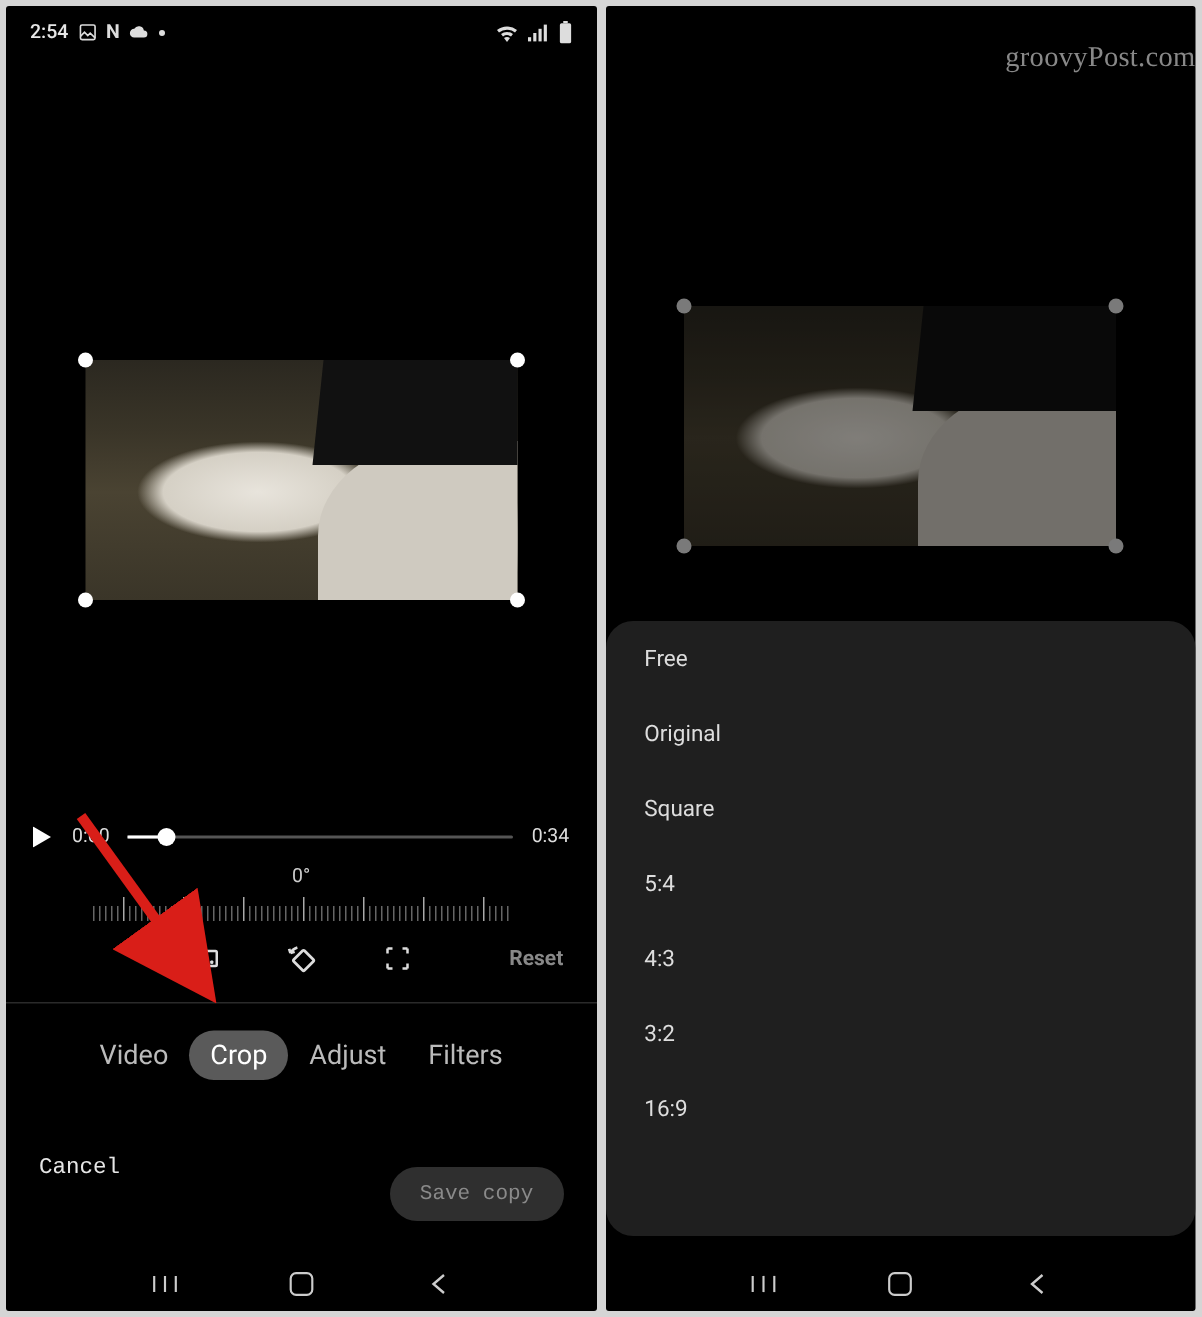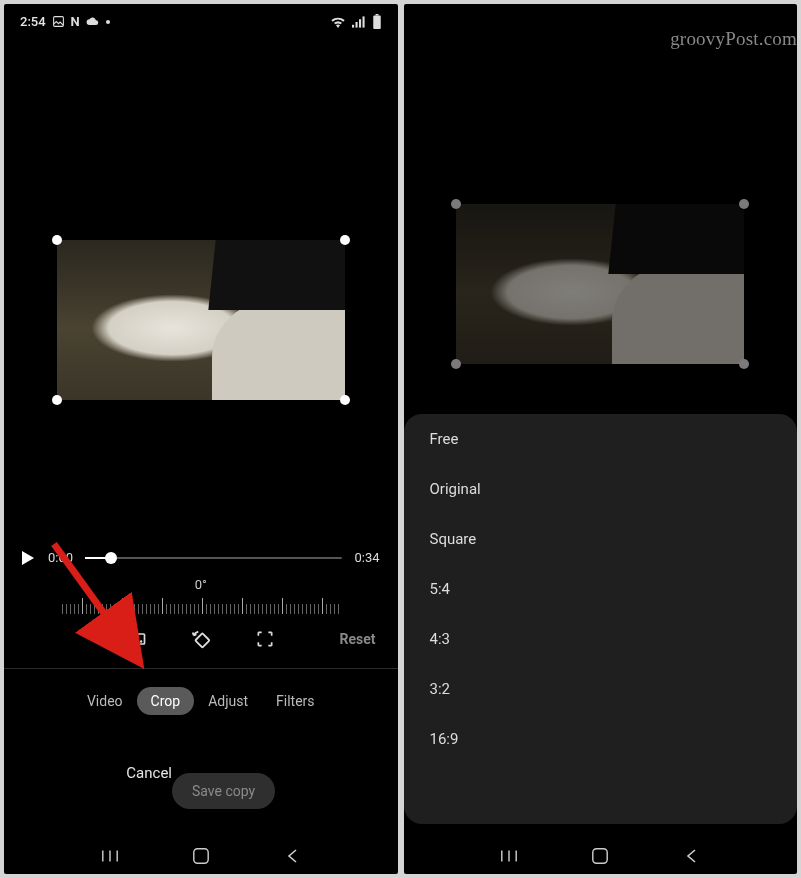--- a/index.html
+++ b/index.html
@@ -173,38 +173,39 @@
     background: #2a2a2a;
     margin: 18px 0 0;
   }
 
   
   .tabs {
     display: flex;
     justify-content: center;
     align-items: center;
     margin-top: 18px;
-    font-size: 14px;
+    font-size: 18px;
     color: #bbb;
   }
   .tab { padding: 6px 14px; }
   .tab.active {
     background: #5a5a5a;
     border-radius: 18px;
     color: #fff;
   }
 
   
   .bottom-bar {
     display: flex;
-    justify-content: center;
+    justify-content: space-between;
     align-items: center;
     padding: 0 22px;
     margin-top: 22px;
     font-size: 15px;
+    font-family: Liberation Mono, monospace;
   }
   .save-btn {
     background: #2f2f2f;
     color: #8a8a8a;
     padding: 10px 20px;
     border-radius: 22px;
     font-size: 14px;
     margin-top: 36px;
   }
 

